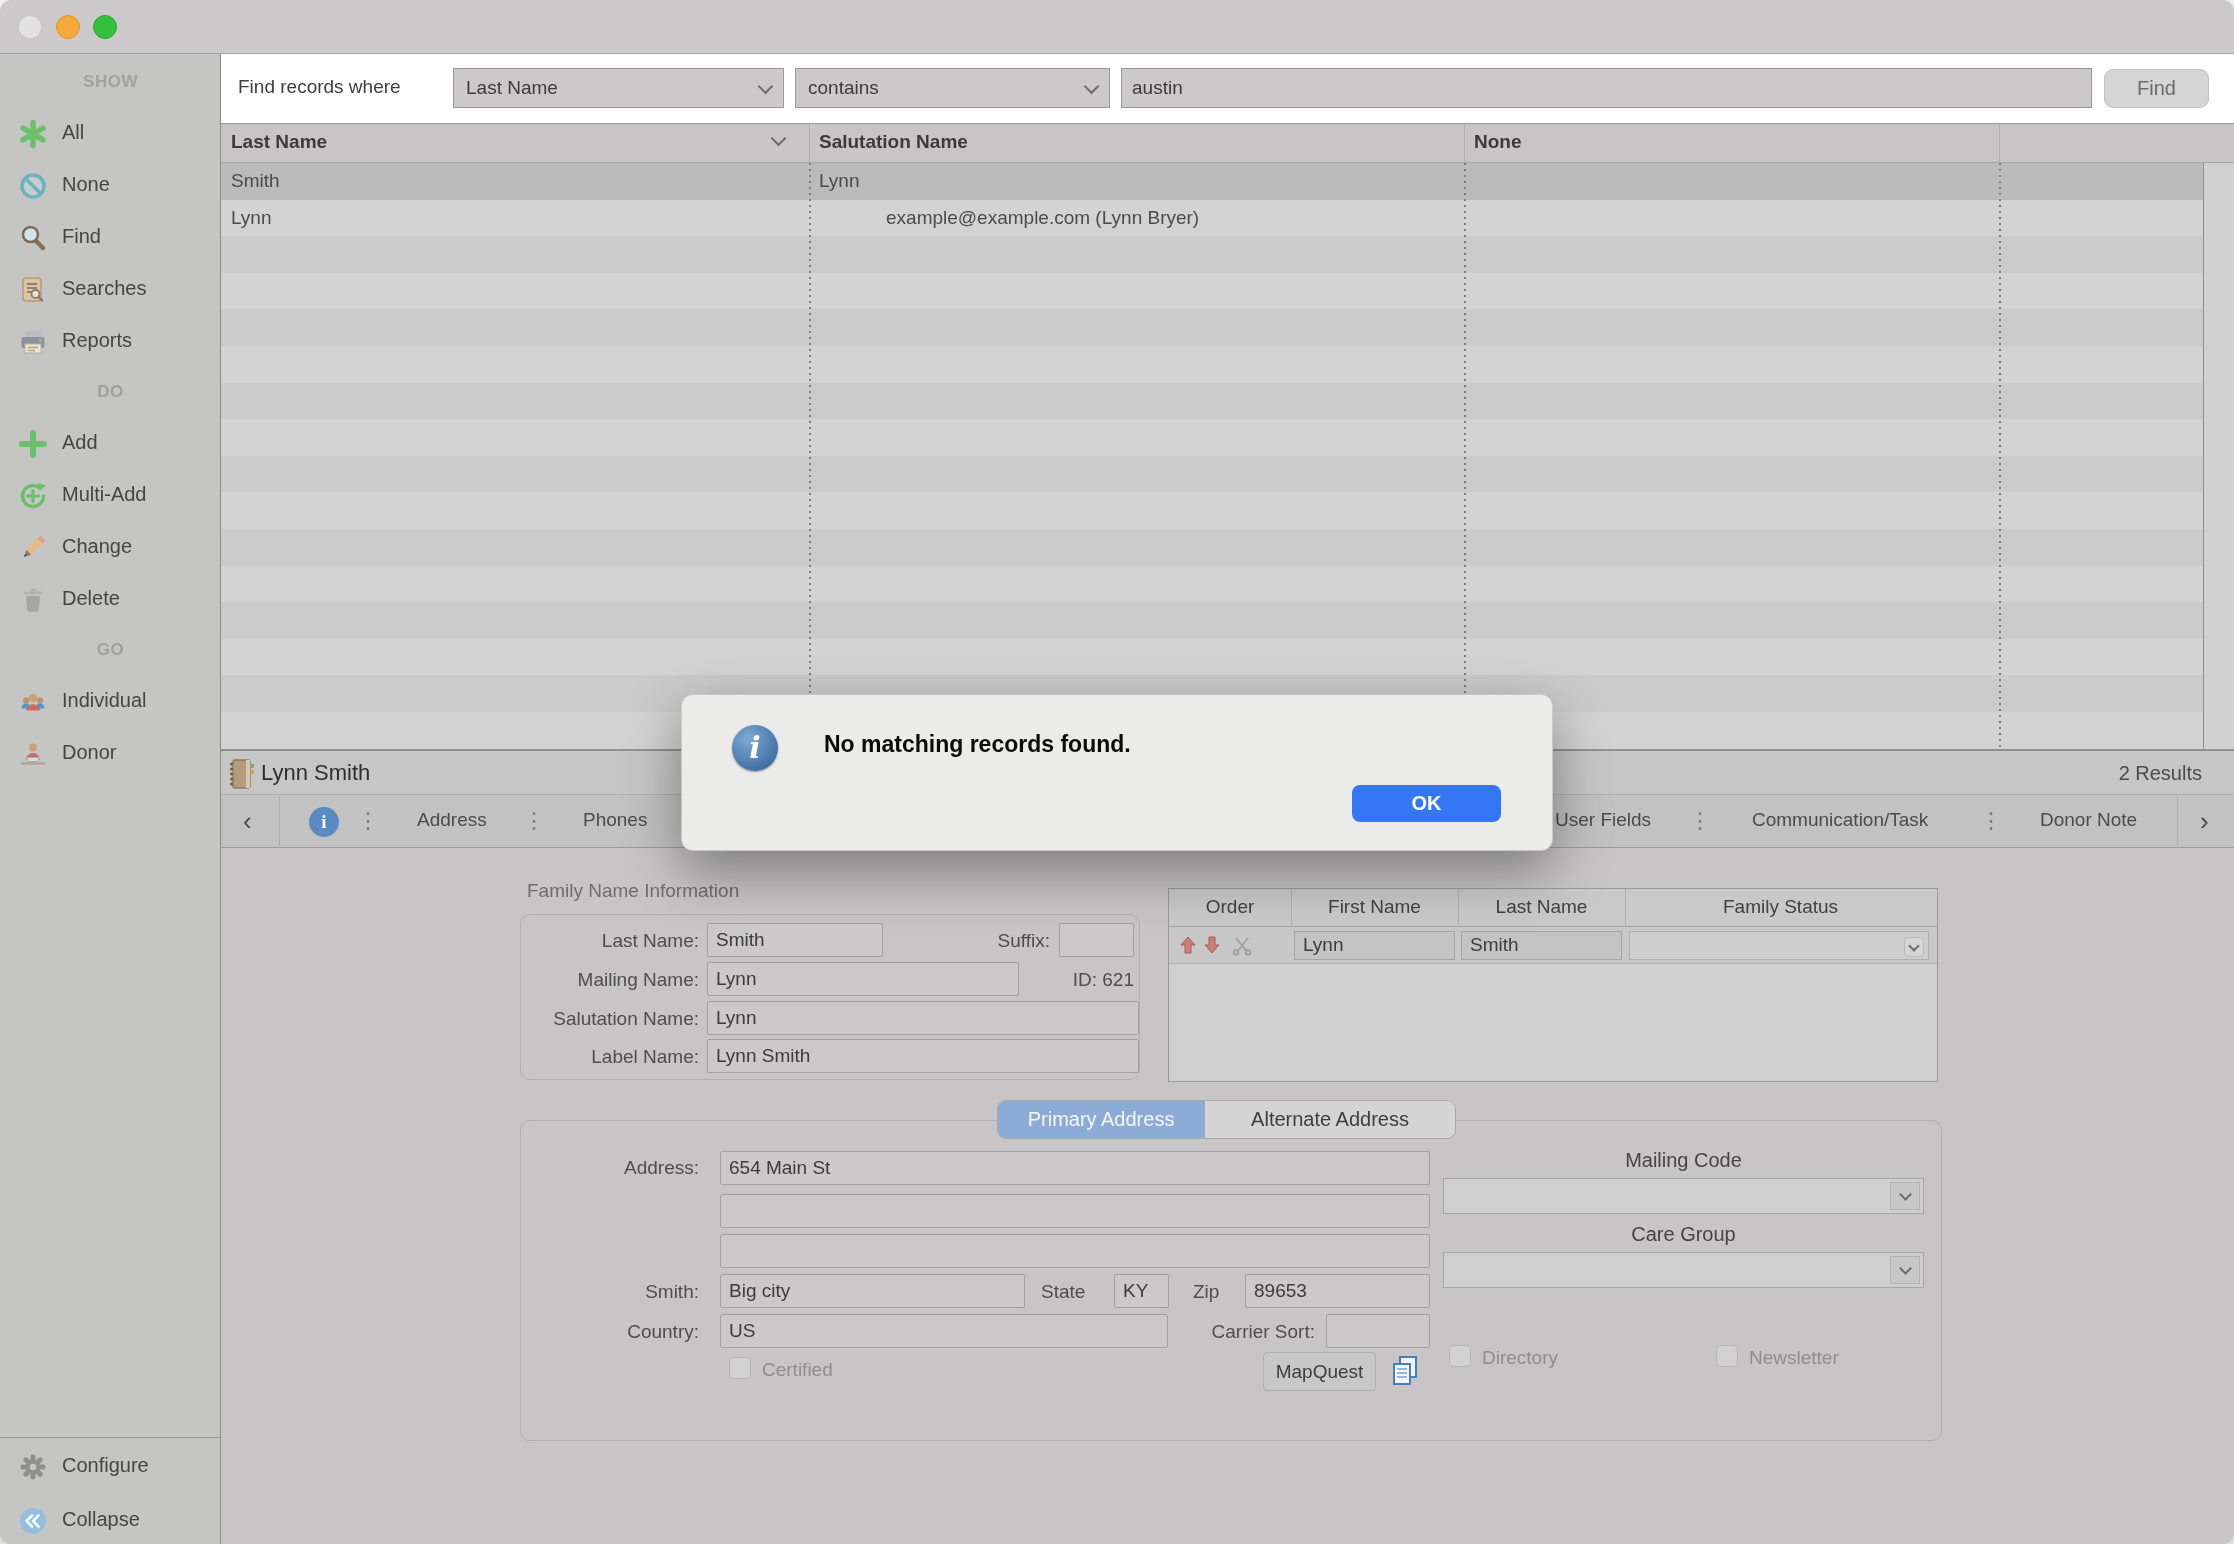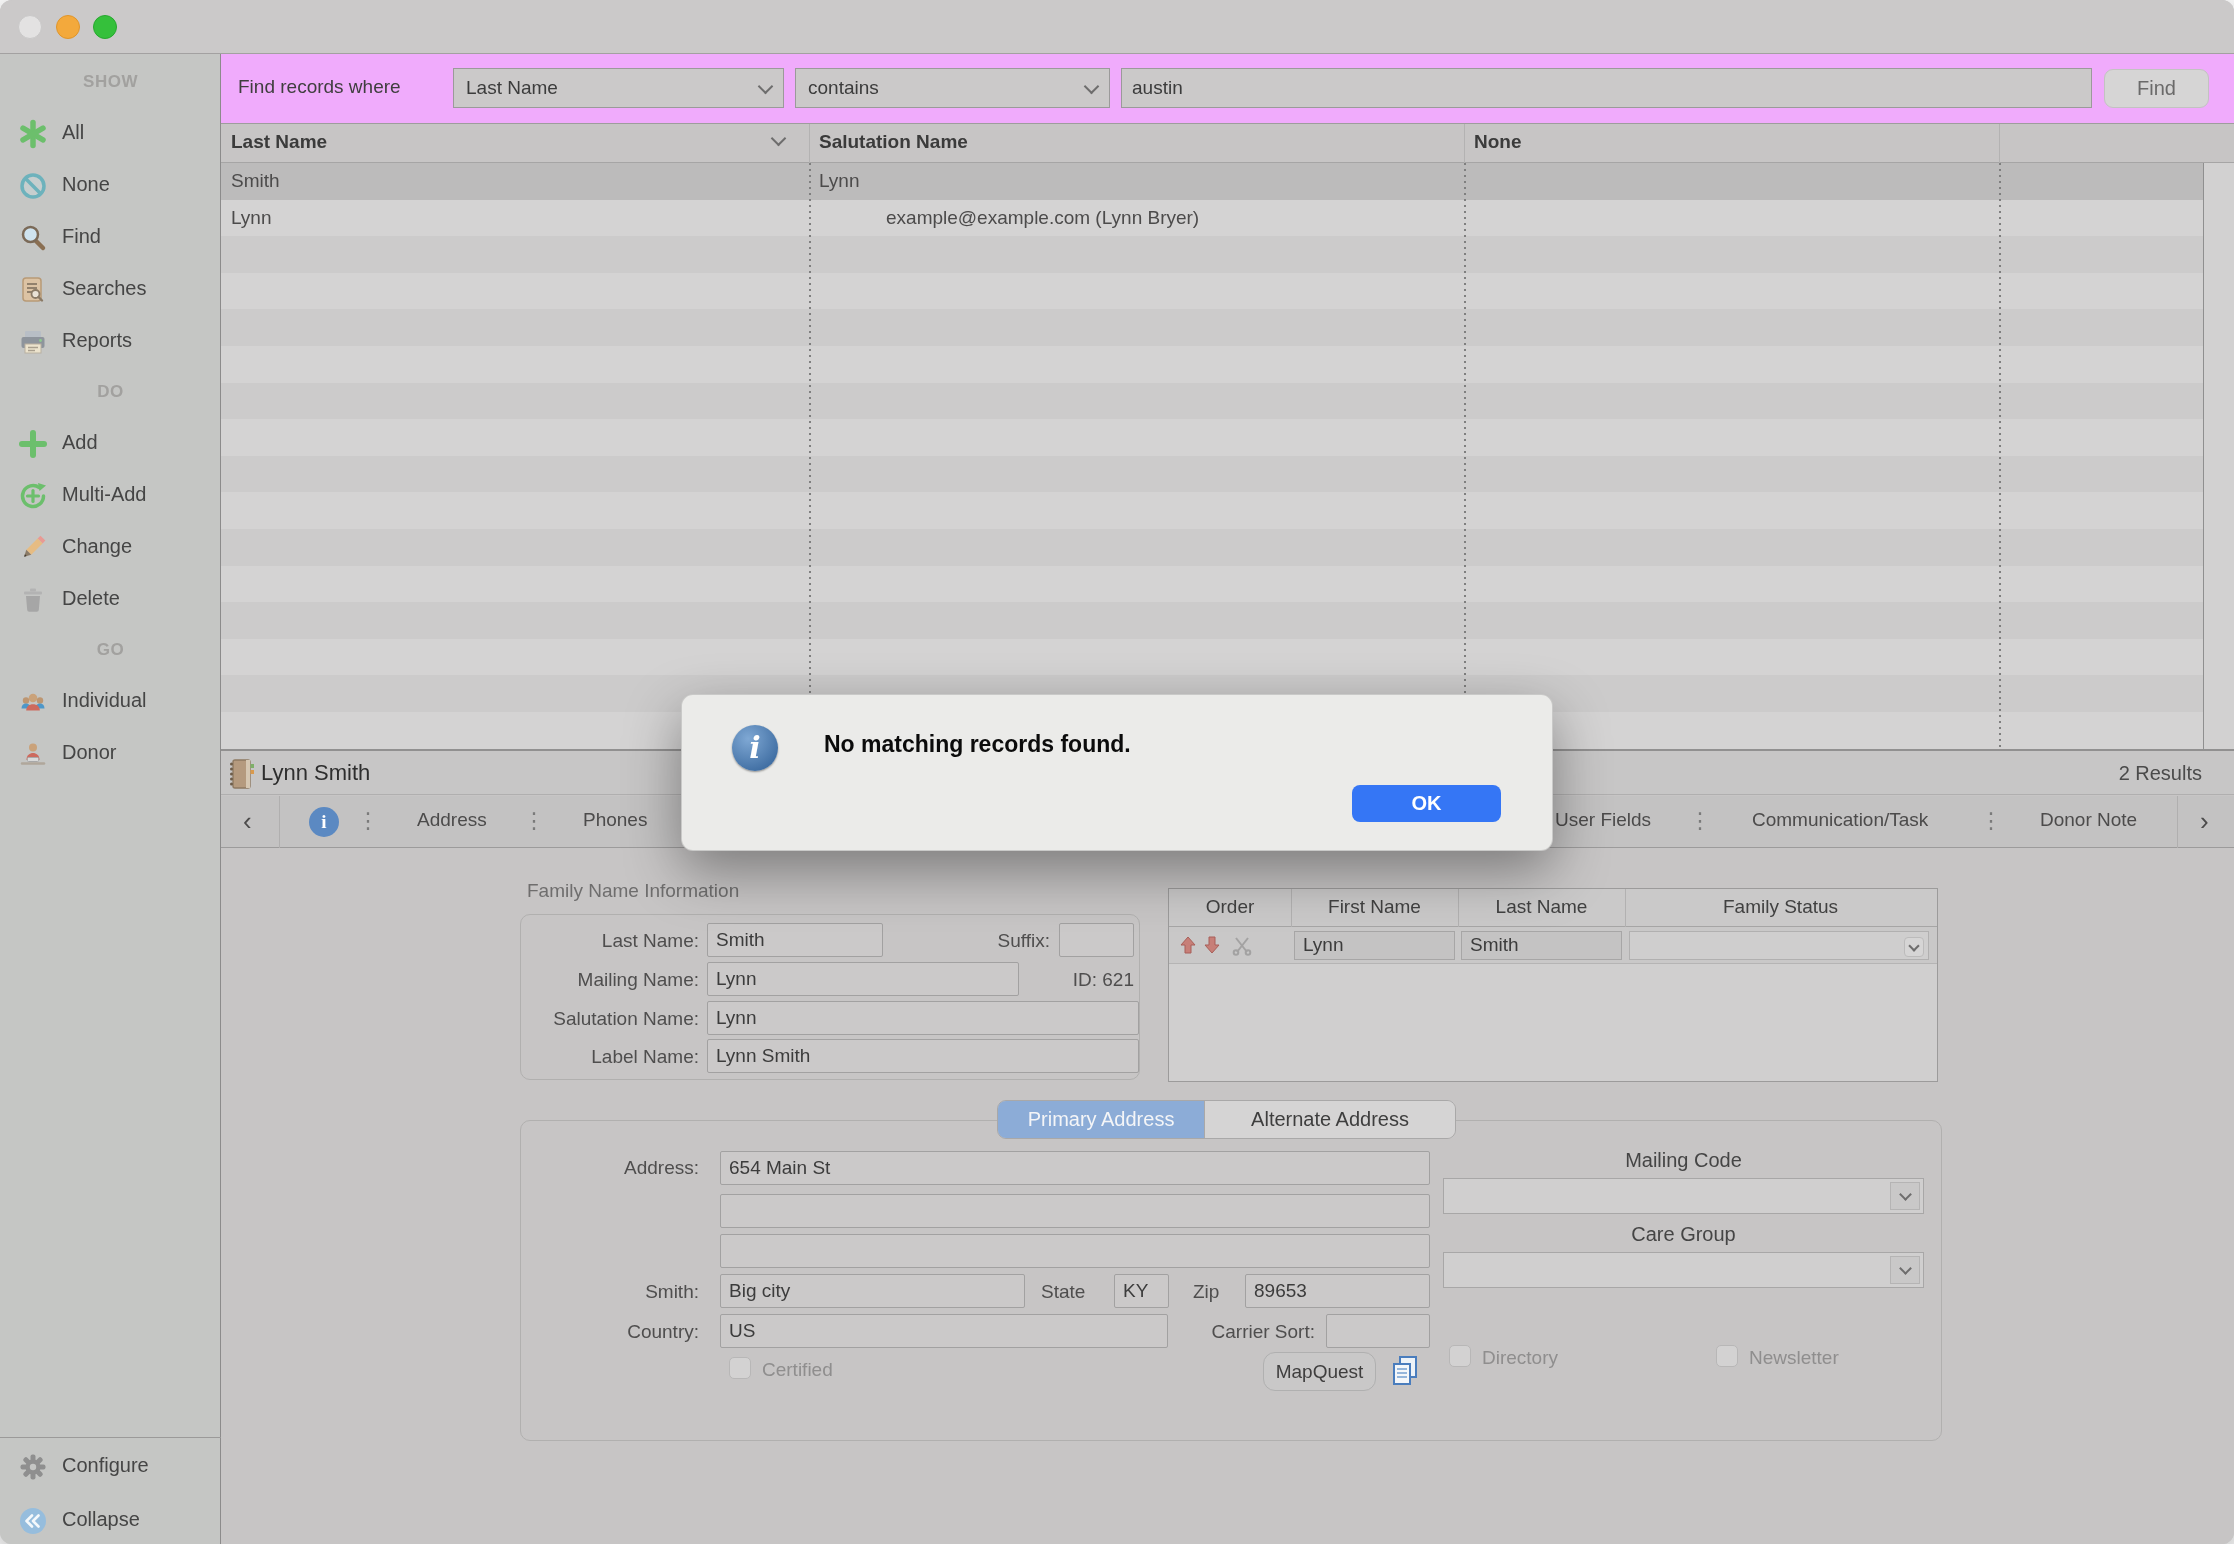--- a/index.html
+++ b/index.html
@@ -13,21 +13,21 @@
   
   .sidebar{left:0;top:54px;width:221px;height:1490px;background:#c5c6c4;border-right:1.5px solid #8c8b8b;}
   .side-hdr{width:221px;text-align:center;font-size:17px;font-weight:bold;color:#a2a19f;letter-spacing:.5px;}
   .side-item{left:0;width:221px;height:44px;cursor:default;}
   .side-item .ic{position:absolute;left:18px;top:7px;width:30px;height:30px;}
   .side-item .lb{position:absolute;left:62px;top:9px;font-size:20px;color:#454545;}
   .side-div{left:0;width:221px;height:0;border-top:1.5px solid #9b9a99;}
   
   .content{left:221px;top:54px;width:2013px;height:1490px;background:#c7c5c5;}
   
-  .searchbar{left:0;top:0;width:2013px;height:70px;background:#f0abfc;border-bottom:1px solid #9e9d9d;}
+  .searchbar{left:0;top:0;width:2013px;height:70px;background:#ffffff;border-bottom:1px solid #9e9d9d;}
   .sb-label{left:17px;top:22px;font-size:19px;color:#3f3e3e;}
   .sel{background:#cbc9c9;border:1px solid #9b9a9a;height:40px;top:14px;display:flex;align-items:center;padding:0 12px;font-size:19px;color:#3c3c3c;cursor:default;}
   .chev{width:11px;height:11px;border-right:2.5px solid #6e6d6d;border-bottom:2.5px solid #6e6d6d;transform:rotate(45deg);margin-left:auto;margin-top:-4px;flex:0 0 auto;}
   .txtin{background:#cbc9c9;border:1px solid #9b9a9a;height:40px;top:14px;font-size:19px;color:#3c3c3c;padding:0 10px;outline:none;}
   .findbtn{left:1883px;top:15px;width:105px;height:39px;background:#d6d5d5;border:1px solid #c3c2c2;border-radius:9px;font-size:20px;color:#6b6a6a;display:flex;align-items:center;justify-content:center;cursor:default;}
   
   .thead{left:0;top:70px;width:2013px;height:39px;background:#c7c5c5;border-bottom:1px solid #a6a5a5;}
   .th{top:7px;font-size:19px;font-weight:bold;color:#3b3b3b;}
   .th-sep{top:0;width:0;height:39px;border-left:1px solid #b3b2b2;}
   .tbody{left:0;top:109px;width:2013px;height:586px;background:#d2d1d1;}
@@ -63,21 +63,21 @@
   .m-ddchev{position:absolute;right:4px;top:5px;width:20px;height:20px;background:#d6d5d5;border:1px solid #bcbbbb;border-radius:4px;display:flex;align-items:center;justify-content:center;}
   .m-ddchev .chev{width:8px;height:8px;border-width:2px;margin:0 0 3px 0;}
   
   .segment{left:776px;top:1046px;width:459px;height:39px;border:1px solid #a9a8a8;border-radius:9px;display:flex;overflow:hidden;z-index:5;}
   .seg{display:flex;align-items:center;justify-content:center;font-size:20px;cursor:default;}
   
   .panel{left:299px;top:1066px;width:1422px;height:321px;border:1.5px solid #b1b0af;border-radius:10px;}
   .p-label{font-size:19px;color:#4f4e4e;text-align:right;}
   .gray-label{font-size:19px;color:#8f8e8e;}
   .checkbox{width:22px;height:22px;background:#d3d2d2;border:1.5px solid #b8b7b7;border-radius:5px;}
-  .mqbtn{background:#c9c8c8;border:1px solid #b0b0b0;border-radius:12px;font-size:19px;color:#3f3e3e;display:flex;align-items:center;justify-content:center;cursor:default;}
+  .mqbtn{background:#c9c8c8;border:1px solid #b0b0b0;border-radius:4px;font-size:19px;color:#3f3e3e;display:flex;align-items:center;justify-content:center;cursor:default;}
   .ddwide{background:#d0cfcf;border:1px solid #a8a7a7;}
   .ddbtn{position:absolute;right:3px;top:3px;bottom:3px;width:30px;background:#c9c8c8;border:1px solid #b5b4b4;display:flex;align-items:center;justify-content:center;}
   .ddbtn .chev{width:9px;height:9px;border-width:2.5px;margin:0 0 4px 0;}
   .cc-label{text-align:center;font-size:20px;color:#454545;}
   
   .dialog{left:681px;top:694px;width:872px;height:157px;background:#ebebe9;border-radius:12px;border:1px solid rgba(0,0,0,.14);box-shadow:0 20px 55px rgba(0,0,0,.38);z-index:50;}
   .dlg-msg{left:142px;top:36px;font-size:23px;font-weight:bold;color:#0b0b0b;}
   .okbtn{left:670px;top:90px;width:149px;height:37px;background:#3576f5;border-radius:8px;color:#ffffff;font-size:20px;font-weight:600;display:flex;align-items:center;justify-content:center;cursor:default;}
   .info-big{left:50px;top:30px;width:46px;height:46px;border-radius:50%;background:radial-gradient(circle at 35% 30%,#7fa8d4,#2d5d94);display:flex;align-items:center;justify-content:center;box-shadow:0 1px 2px rgba(0,0,0,.4);}
   .info-big span{font-family:"DejaVu Serif","Liberation Serif",serif;font-style:italic;font-weight:bold;color:#fff;font-size:30px;line-height:1;}

